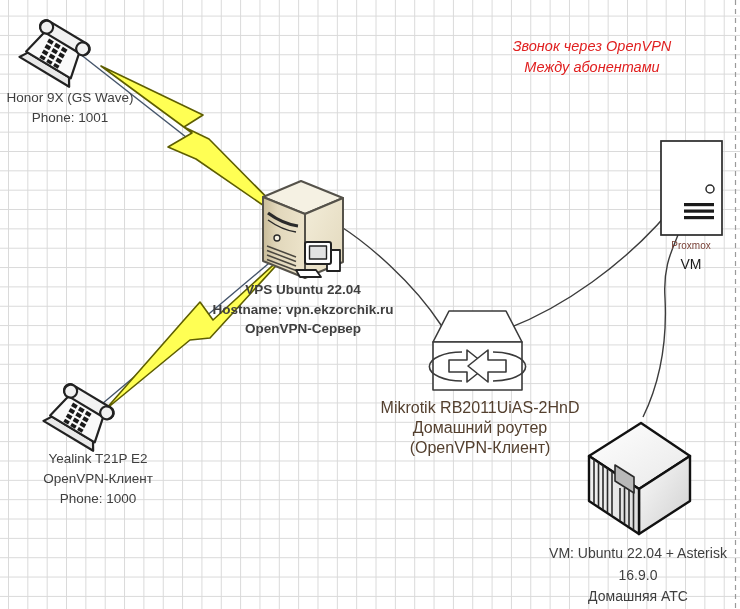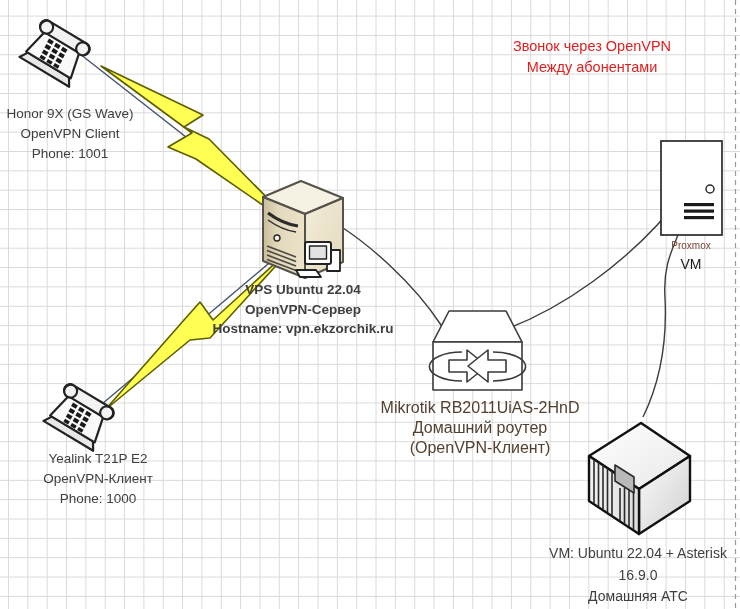--- a/index.html
+++ b/index.html
@@ -20,23 +20,23 @@
     position:absolute;
     text-align:center;
     color:#3f3f3f;
     font-size:13.5px;
     line-height:19.5px;
     white-space:nowrap;
   }
   .lbl div{white-space:nowrap;}
   .title-red{
     position:absolute;left:492px;top:36px;width:200px;
-    text-align:center;color:#e02020;font-size:14.5px;line-height:21px;
+    text-align:center;color:#e02020;font-size:14.5px;line-height:21px;font-style:italic;
   }
-  .lbl-honor{left:0px;top:104px;width:140px;line-height:20px;}
+  .lbl-honor{left:0px;top:88px;width:140px;line-height:20px;}
   .lbl-vps{left:193px;top:280px;width:220px;line-height:19.5px;font-weight:bold;}
   .lbl-yealink{left:8px;top:449px;width:180px;line-height:20px;text-align:center;}
   .lbl-mikrotik{left:370px;top:398px;width:220px;font-size:16px;line-height:20px;color:#54402f;}
   .lbl-asterisk{left:528px;top:543px;width:220px;font-size:14px;line-height:21.5px;}
   .lbl-proxmox{left:641px;top:238px;width:100px;}
   .lbl-proxmox .p1{color:#7a4339;font-size:10px;line-height:15px;}
   .lbl-proxmox .p2{color:#1a1a1a;font-size:14px;line-height:22px;}
 </style>
 </head>
 <body>
@@ -197,28 +197,27 @@
     </g>
   </svg>
 
   <div class="title-red">
     <div>Звонок через OpenVPN</div>
     <div>Между абонентами</div>
   </div>
 
   <div class="lbl lbl-honor">
     <div>Honor 9X (GS Wave)</div>
-    <div>OpenVPN Client</div>
     <div>Phone: 1001</div>
   </div>
 
   <div class="lbl lbl-vps">
     <div>VPS Ubuntu 22.04</div>
+    <div>Hostname: vpn.ekzorchik.ru</div>
     <div>OpenVPN-Сервер</div>
-    <div>Hostname: vpn.ekzorchik.ru</div>
   </div>
 
   <div class="lbl lbl-yealink">
     <div>Yealink T21P E2</div>
     <div>OpenVPN-Клиент</div>
     <div>Phone: 1000</div>
   </div>
 
   <div class="lbl lbl-mikrotik">
     <div>Mikrotik RB2011UiAS-2HnD</div>

